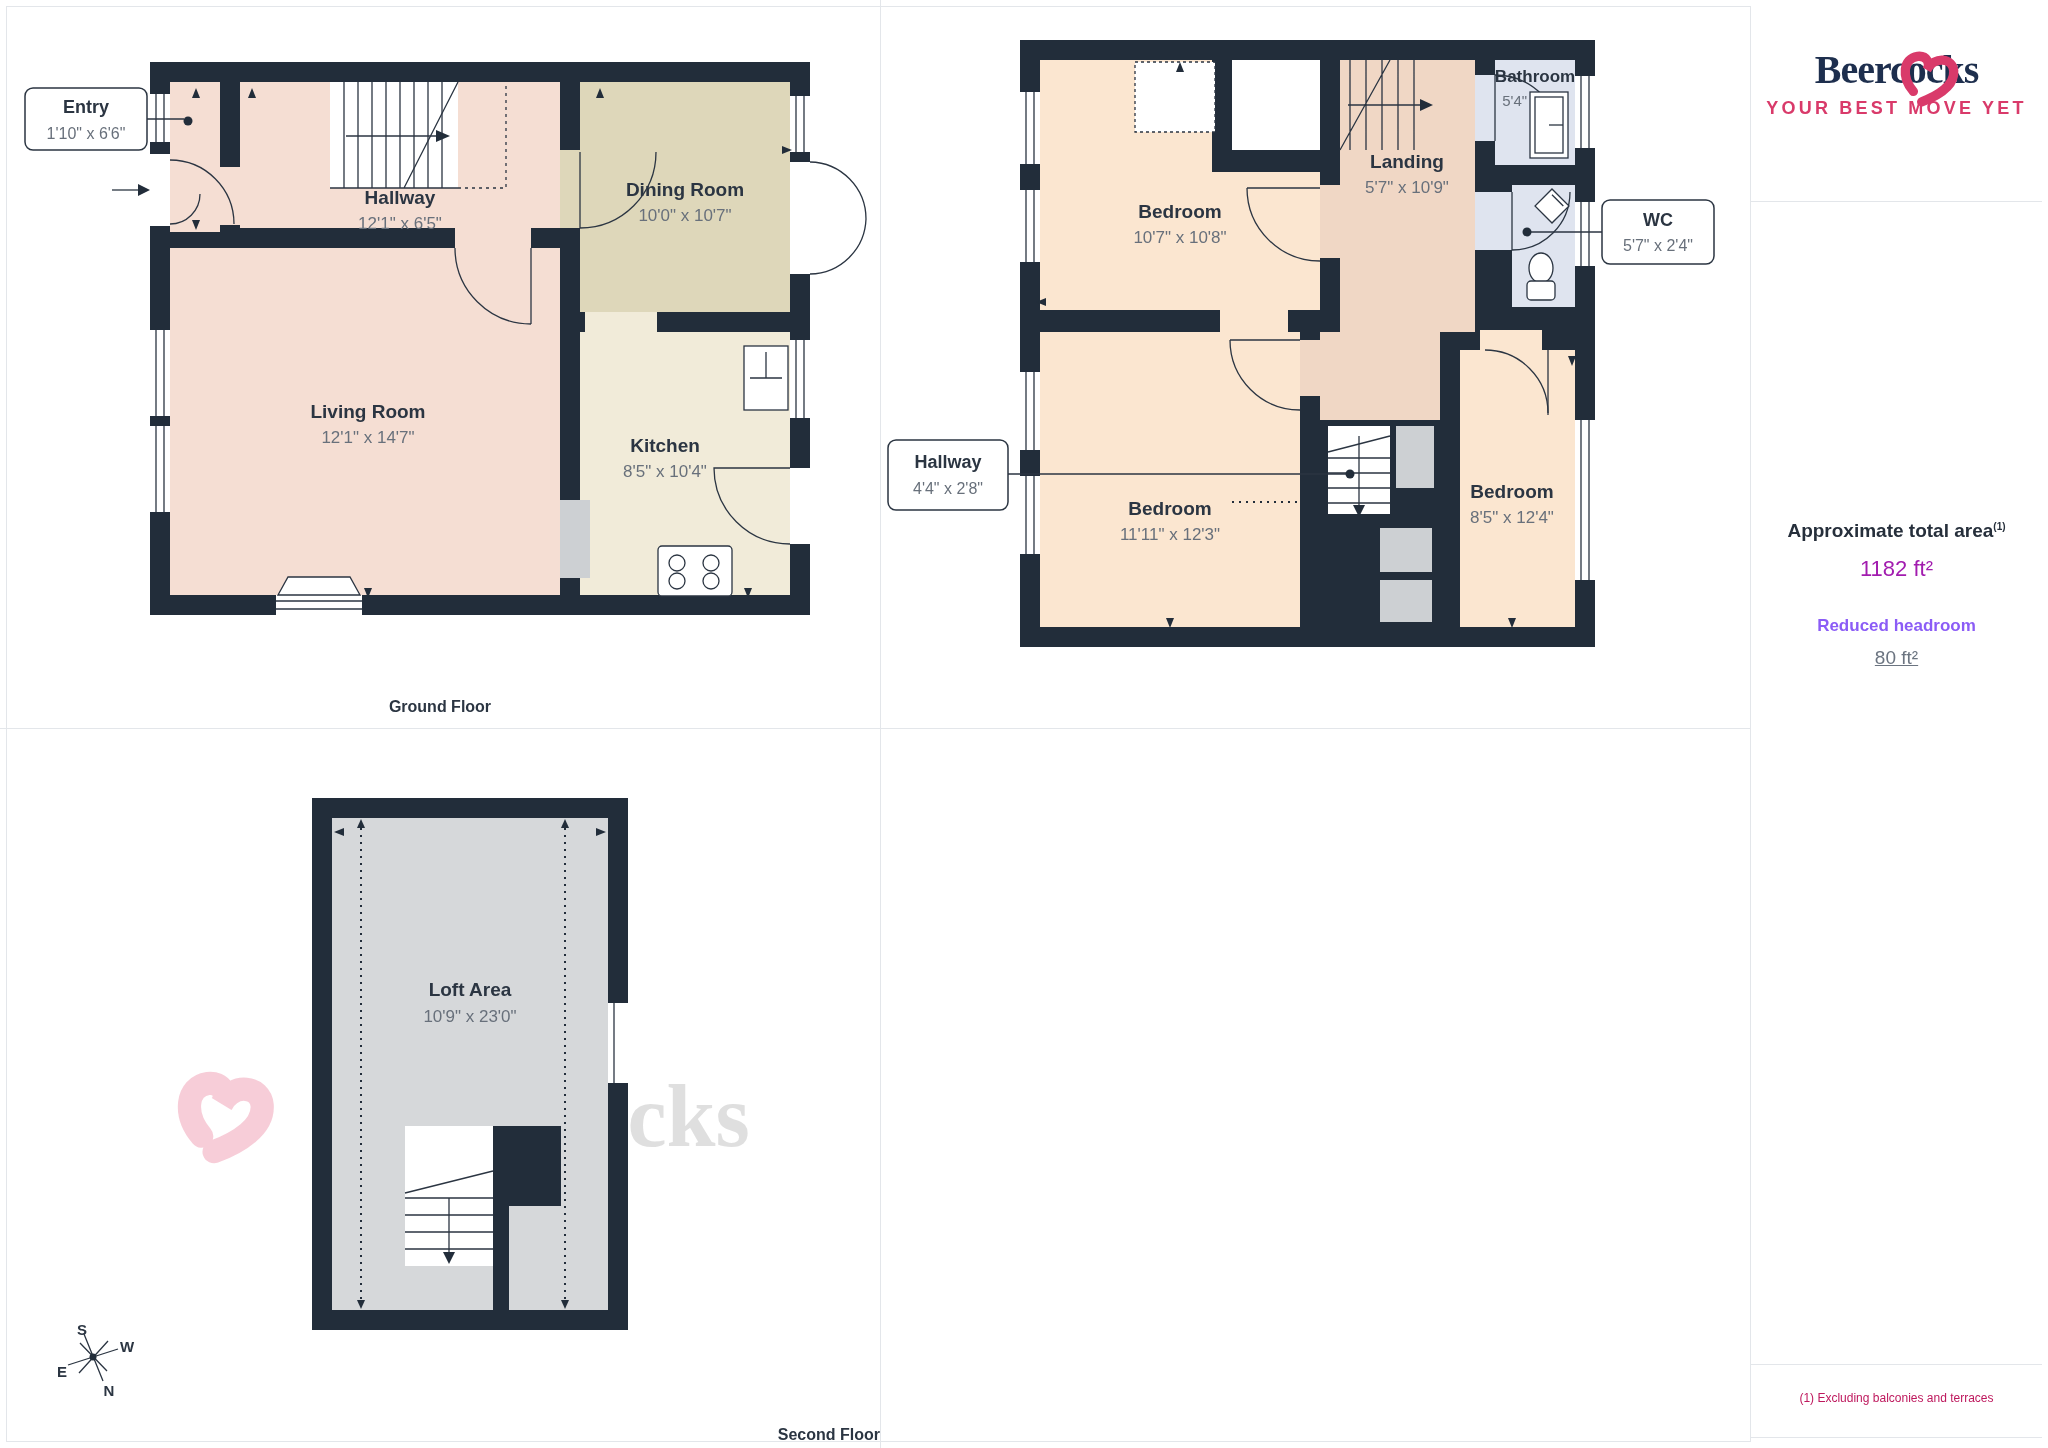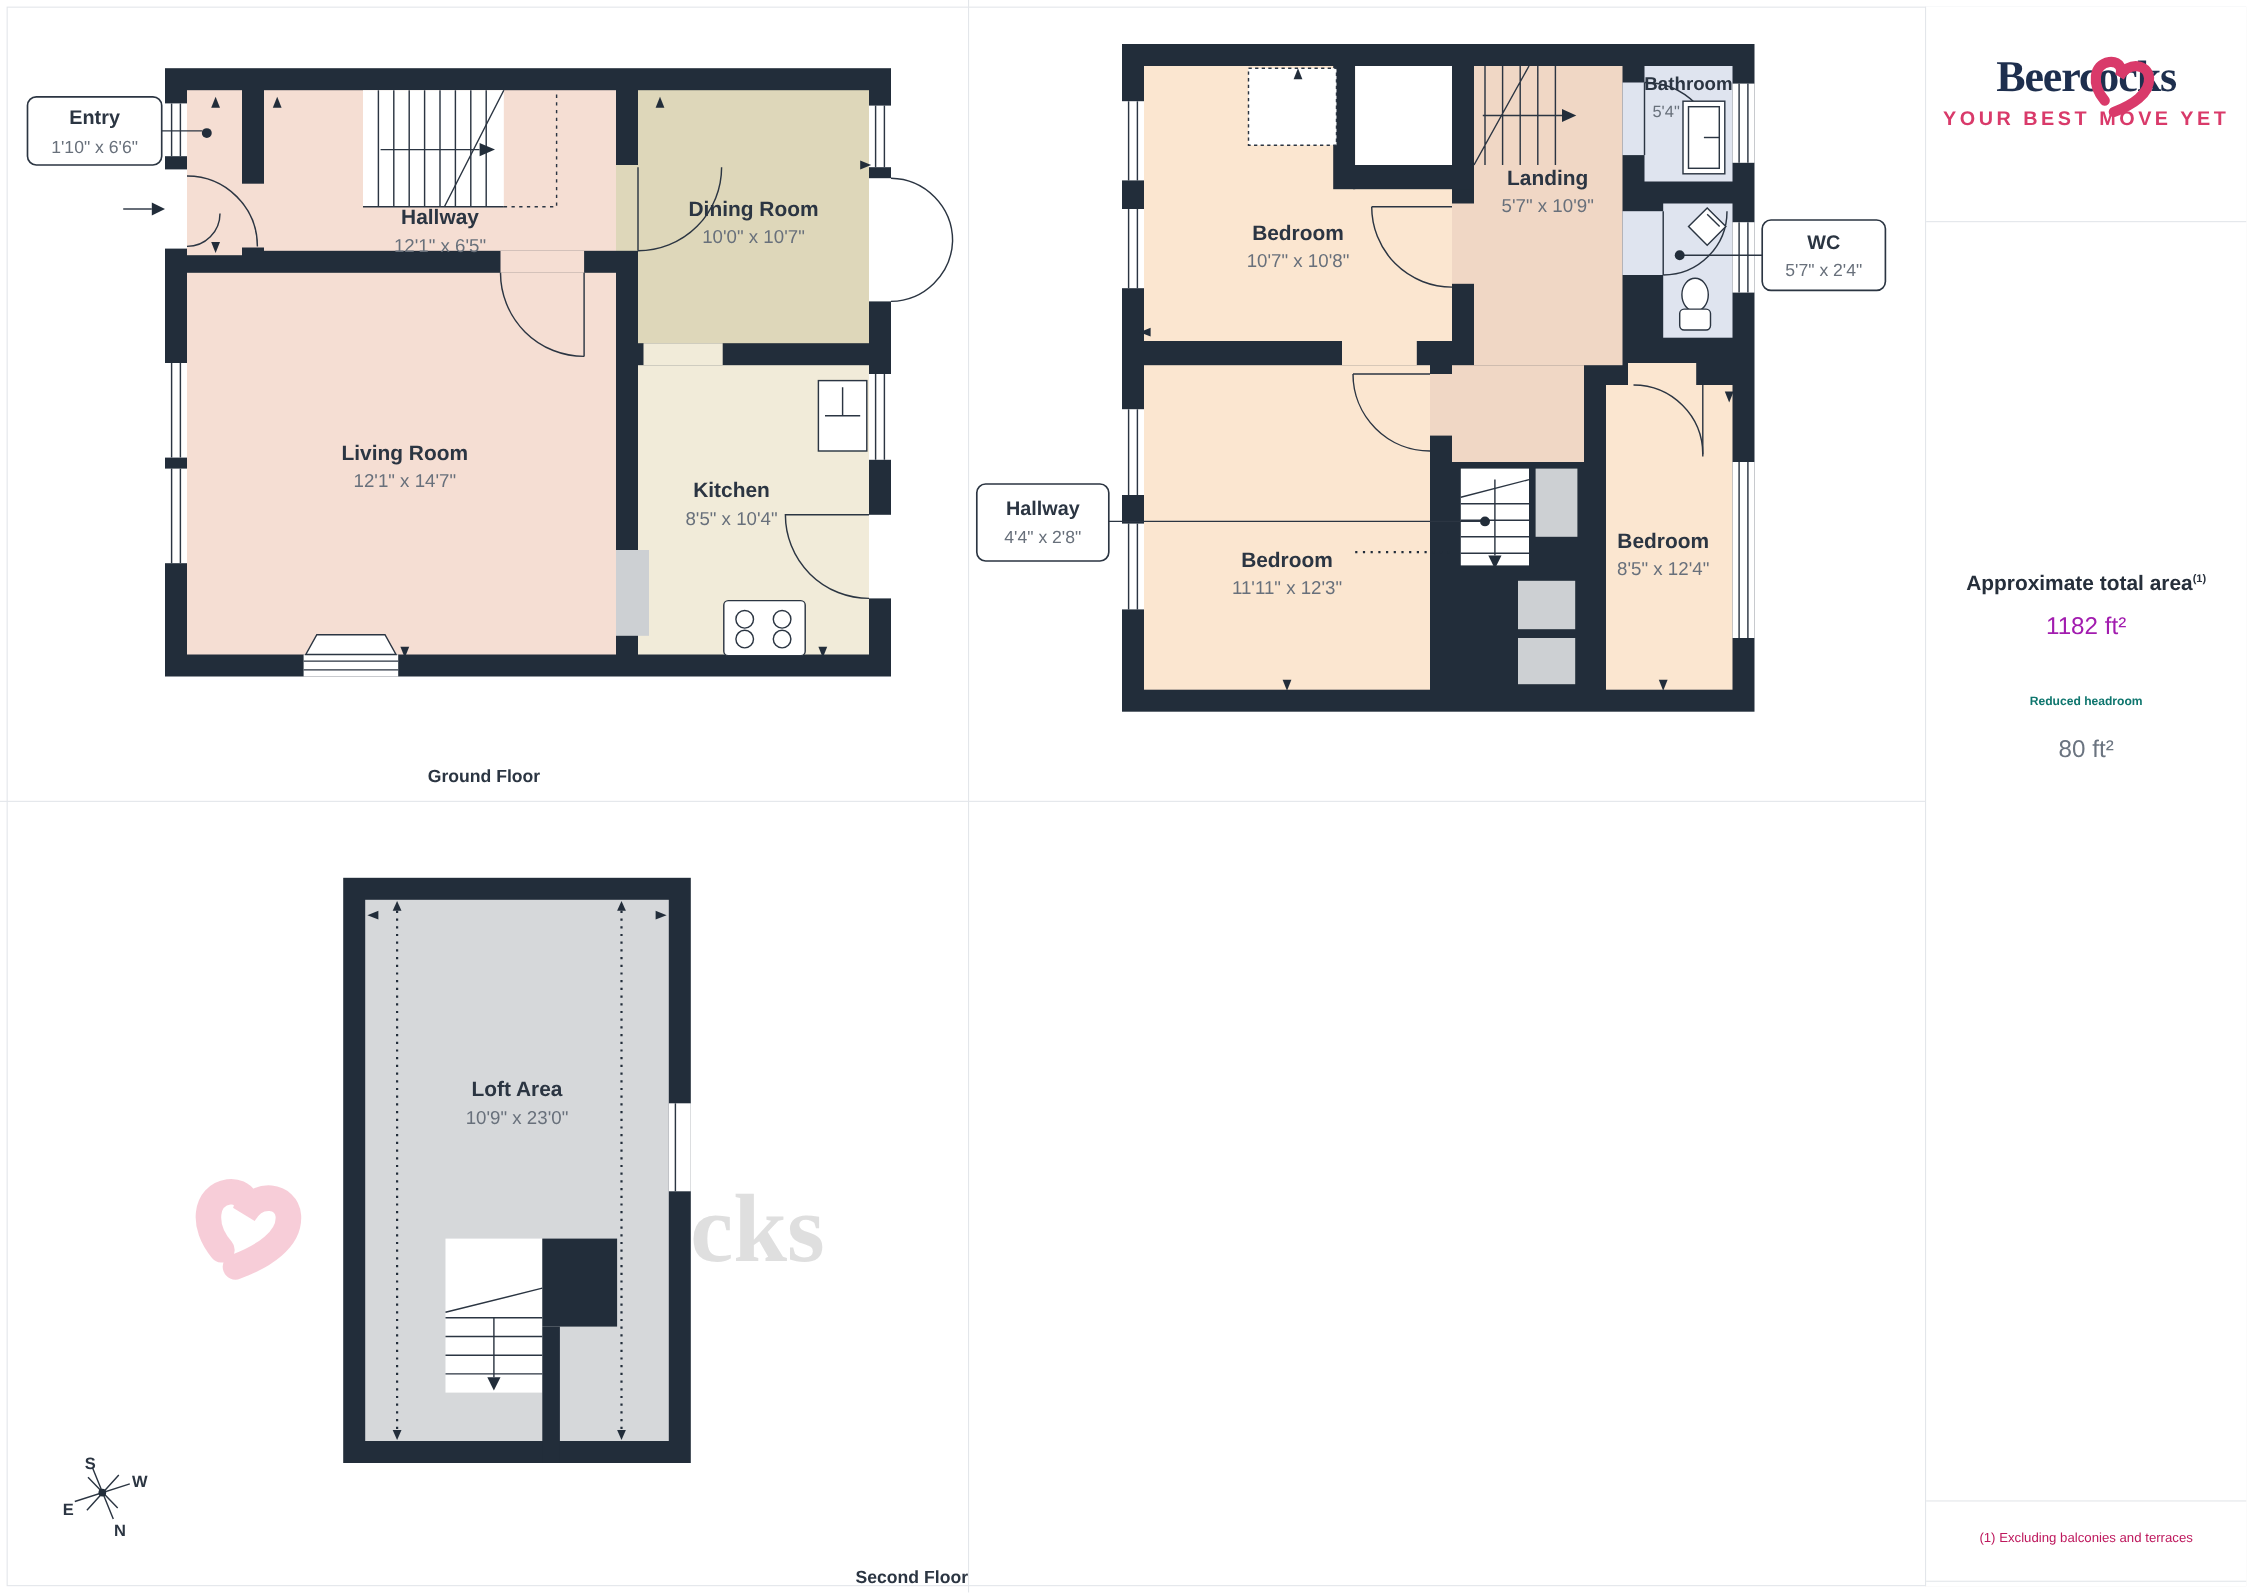--- a/index.html
+++ b/index.html
@@ -36,22 +36,22 @@
          border-left:1px solid #e3e6ea;}
   .panel .sec{border-bottom:1px solid #e3e6ea;box-sizing:border-box;text-align:center;}
   .sec-logo{height:196px;padding-top:40px;}
   .logo-name{font-family:"Liberation Serif",serif;font-weight:700;font-size:40px;
              color:#1e2f4e;letter-spacing:-1px;line-height:1;margin-top:4px;}
   .logo-tag{font-size:18px;font-weight:700;color:#d93a6a;letter-spacing:3.2px;margin-top:8px;}
   .sec-summary{height:845px;}
   .sum-title{margin-top:318px;font-size:19px;font-weight:700;color:#262f3b;}
   .sum-title sup{font-size:10px;}
   .sum-value{margin-top:14px;font-size:22px;color:#a21caf;}
-  .sum-sub{margin-top:50px;font-size:11px;font-weight:700;color:#0f766e;}
-  .sum-subvalue{margin-top:24px;font-size:22px;color:#6b7480;}
+  .sum-sub{margin-top:34px;font-size:17px;font-weight:700;color:#8b5cf6;}
+  .sum-subvalue{margin-top:11px;font-size:19px;color:#6b7480;text-decoration:underline;}
   .sec-note{height:73px;padding-top:26px;font-size:12px;color:#be185d;}
   .sec-legend{height:108px;padding-top:24px;font-size:14.5px;color:#5a6370;}
 </style>
 </head>
 <body>
 
 <div class="page">
   <div class="page-border"></div>
 
   <svg viewBox="0 0 880 728" style="left:0;top:0;width:880px;height:728px">

